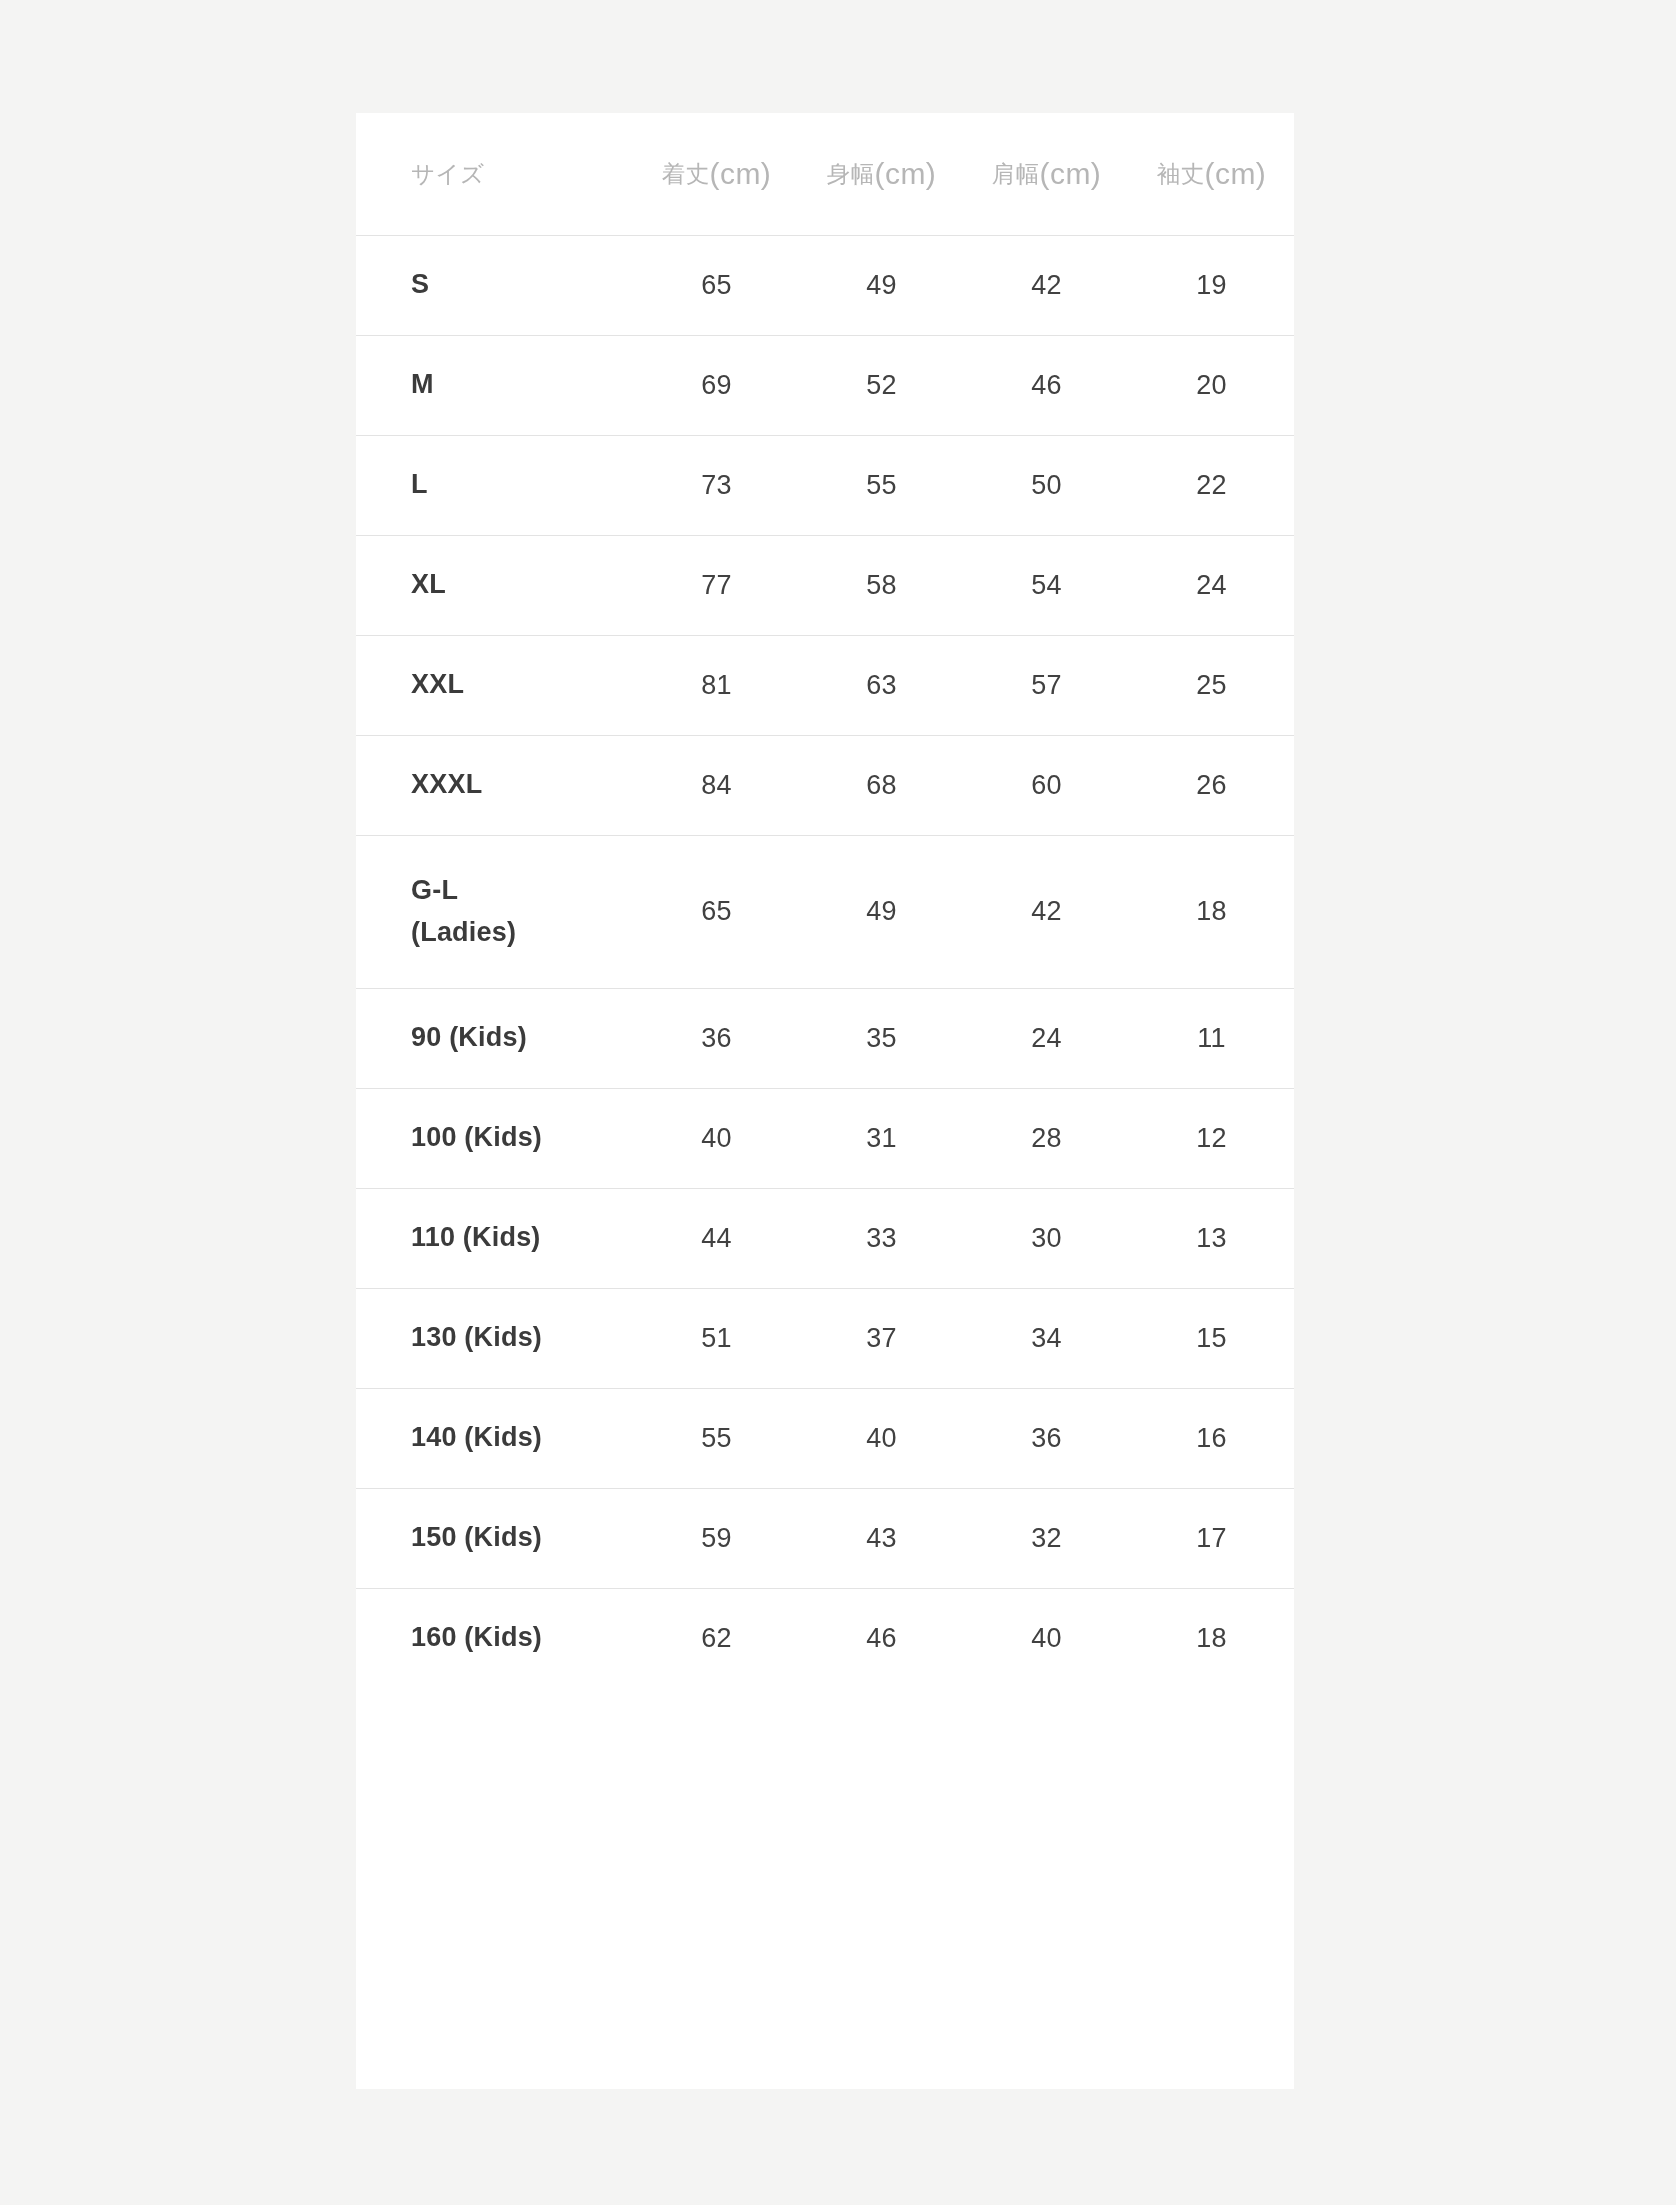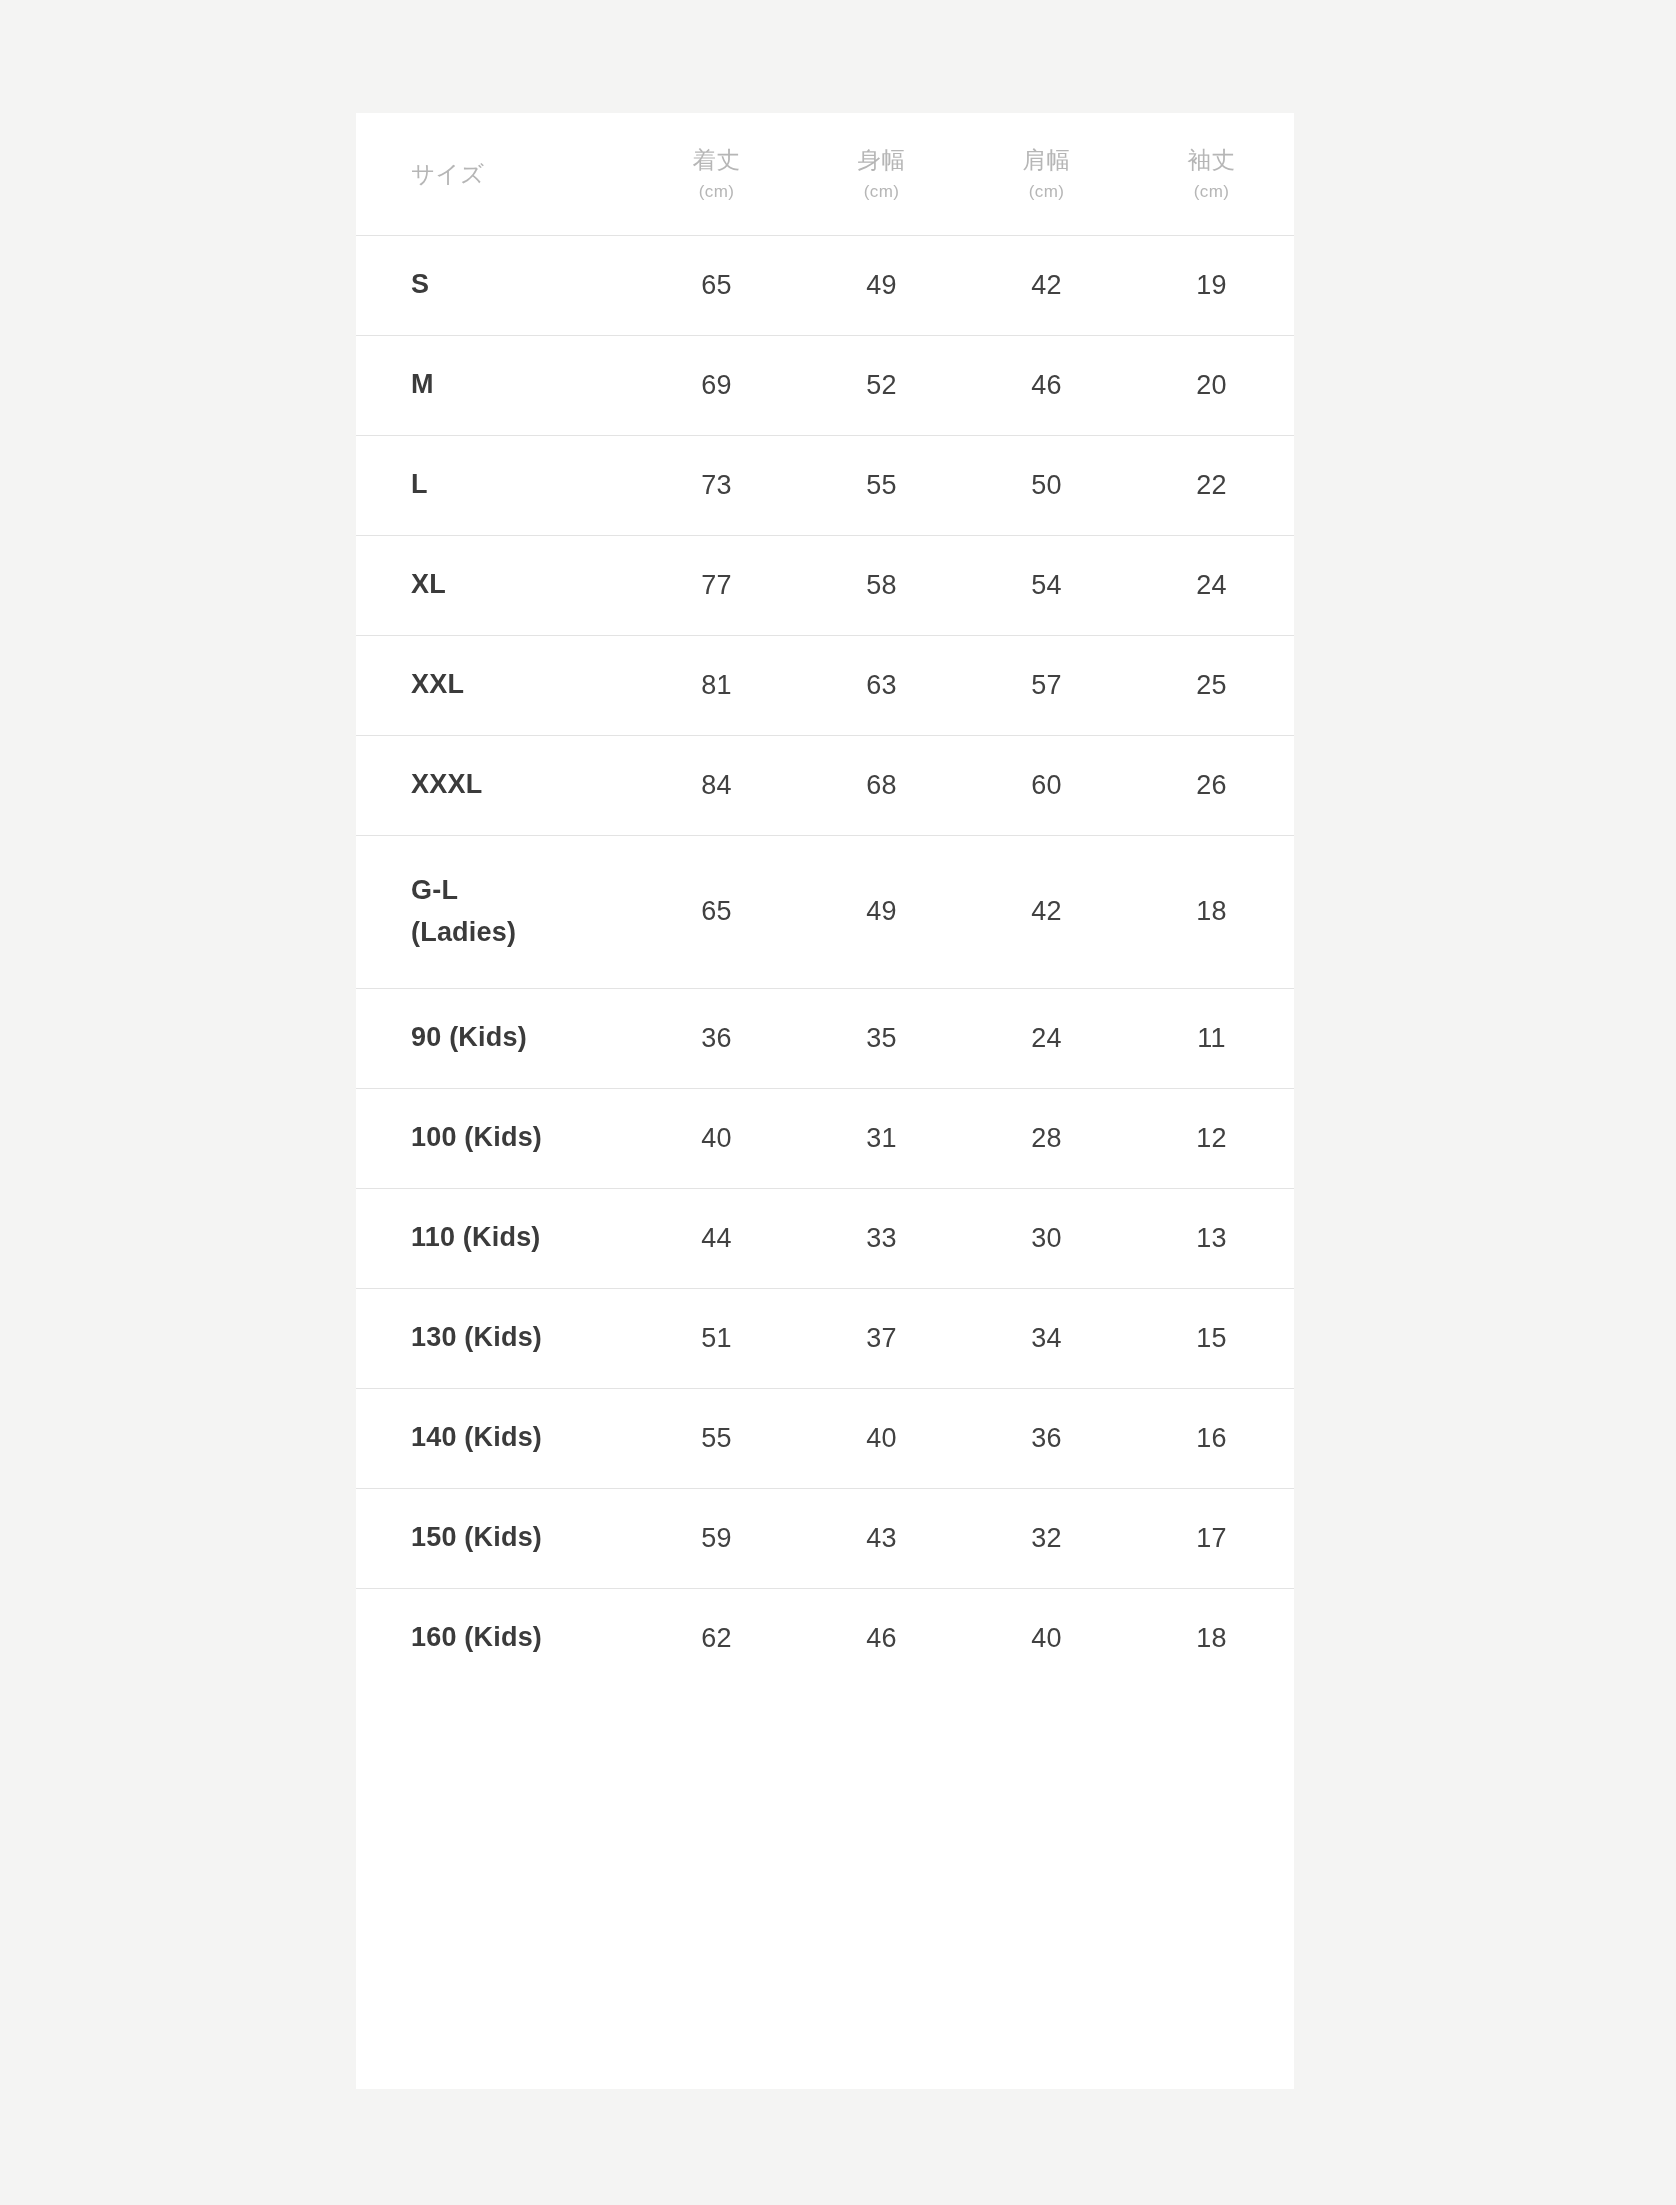--- a/index.html
+++ b/index.html
@@ -59,27 +59,27 @@
     padding-left: 55px;
     font-size: 23.5px;
     line-height: 1.2;
   }
 
   th.h-val {
     text-align: center;
   }
   th.h-val .unit-wrap {
     display: flex;
-    flex-direction: column;
+    flex-direction: row;
     align-items: center;
     justify-content: center;
     line-height: 1.55;
   }
   th.h-val .m-label { font-size: 23.5px; }
-  th.h-val .m-unit  { font-size: 17px; text-align: right; }
+  th.h-val .m-unit  { font-size: 30px; text-align: right; }
 
   
   tbody td {
     padding: 0;
     border-top: 1.9px solid #e3e3e3;
     vertical-align: middle;
     background: #ffffff;
   }
 
   tbody tr.row-std { height: 100px; }

